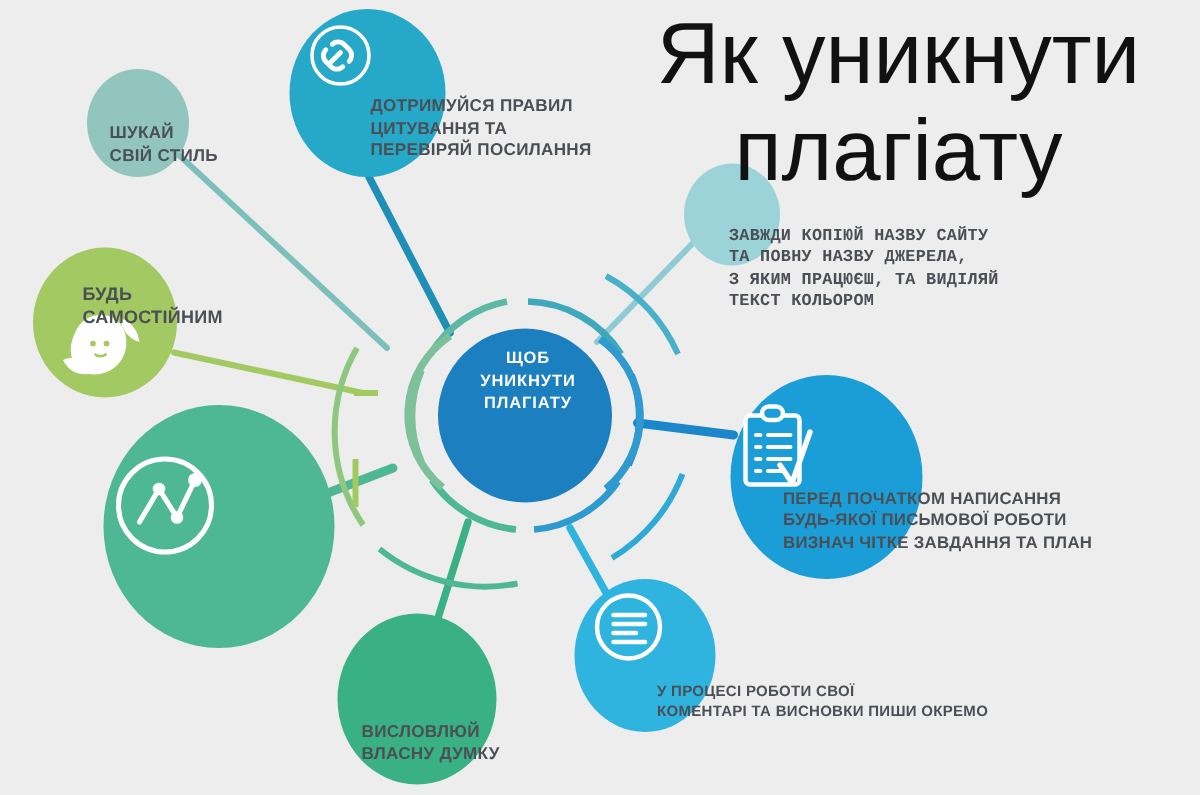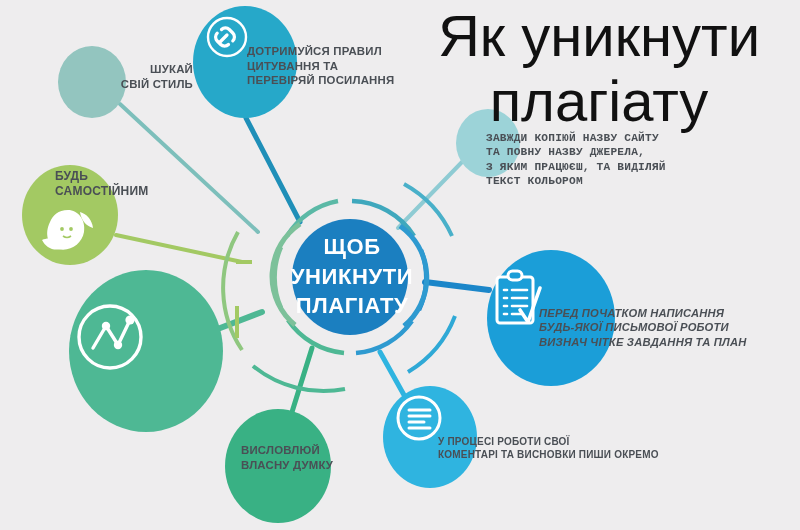--- a/index.html
+++ b/index.html
@@ -22,55 +22,56 @@
     height: 530px;
   }
   .node-label {
     position: absolute;
     color: #4a4f55;
     font-weight: bold;
     letter-spacing: 0.2px;
     line-height: 1.28;
     white-space: pre-line;
     pointer-events: none;
+    margin-top: 20px;
   }
   #title {
     position: absolute;
     right: 16px;
     top: 4px;
     width: 370px;
     text-align: center;
     color: #111111;
     font-size: 58px;
     line-height: 1.12;
     font-weight: 400;
     white-space: pre-line;
   }
   #center-label {
     position: absolute;
     left: 272px;
     top: 232px;
     width: 160px;
     text-align: center;
     color: #ffffff;
-    font-size: 22px;
+    font-size: 11px;
     font-weight: bold;
     line-height: 1.35;
     letter-spacing: 0.6px;
     white-space: pre-line;
     pointer-events: none;
   }
   .lbl-cite      { left: 247px; top: 44px;  width: 215px; font-size: 11.4px; }
-  .lbl-style     { left: 73px;  top: 62px;  width: 120px; font-size: 11.4px; text-align: right; }
+  .lbl-style     { left: 73px;  top: 62px;  width: 120px; font-size: 11.4px; }
   .lbl-copy      { left: 486px; top: 131px; width: 260px; font-size: 11.2px; font-family: Liberation Mono, monospace; }
   .lbl-independ  { left: 55px;  top: 169px; width: 135px; font-size: 12px; }
-  .lbl-plan      { left: 539px; top: 306px; width: 258px; font-size: 11.2px; font-style: italic; }
+  .lbl-plan      { left: 522px; top: 306px; width: 258px; font-size: 11.2px; }
   .lbl-systemize { left: 131px; top: 382px; width: 140px; font-size: 11.4px; }
   .lbl-comments  { left: 438px; top: 436px; width: 300px; font-size: 10px; }
-  .lbl-opinion   { left: 241px; top: 443px; width: 140px; font-size: 11.4px; }
+  .lbl-opinion   { left: 241px; top: 461px; width: 140px; font-size: 11.4px; }
 </style>
 </head>
 <body>
 
 <div id="stage">
 
   <svg id="svg-layer" viewBox="0 0 800 530">
 
     <g>
       <line x1="246" y1="118" x2="300" y2="222" stroke="#1f8fb8" stroke-width="5" stroke-linecap="round"></line>

